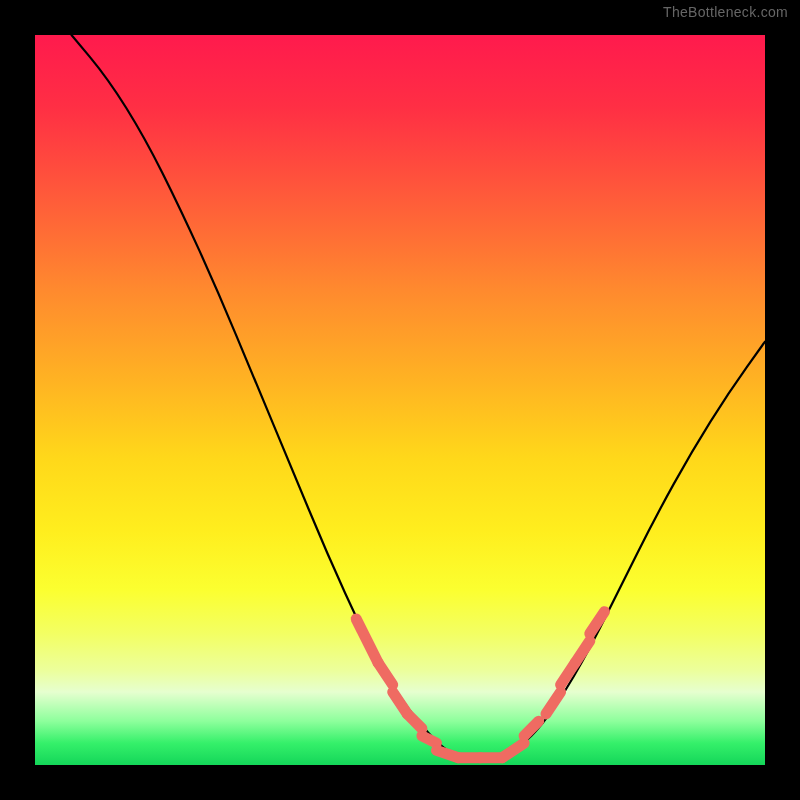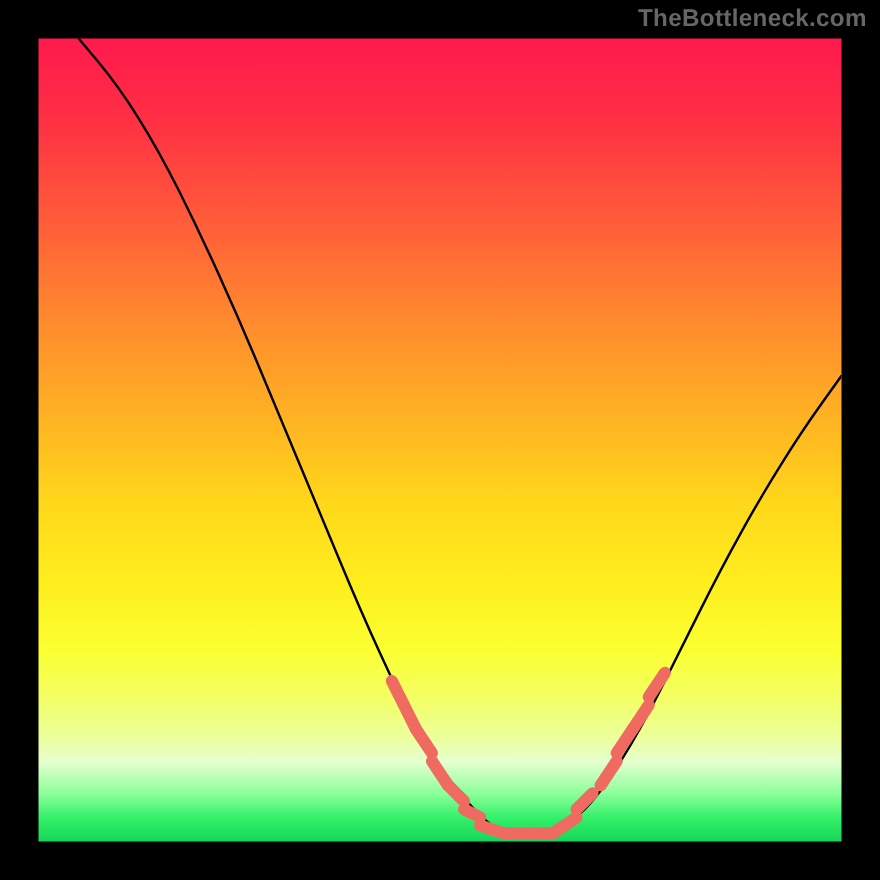--- a/index.html
+++ b/index.html
@@ -14,22 +14,22 @@
   .frame {
     position: relative;
     width: 800px;
     height: 800px;
     background: #000;
   }
   .watermark {
     position: absolute;
     top: 4px;
     right: 12px;
-    font-size: 22px;
-    font-weight: 700;
+    font-size: 14px;
+    font-weight: 400;
     color: #666666;
     letter-spacing: 0.3px;
     z-index: 10;
   }
   .plot-area {
     position: absolute;
     left: 35px;
     top: 35px;
     width: 730px;
     height: 730px;

